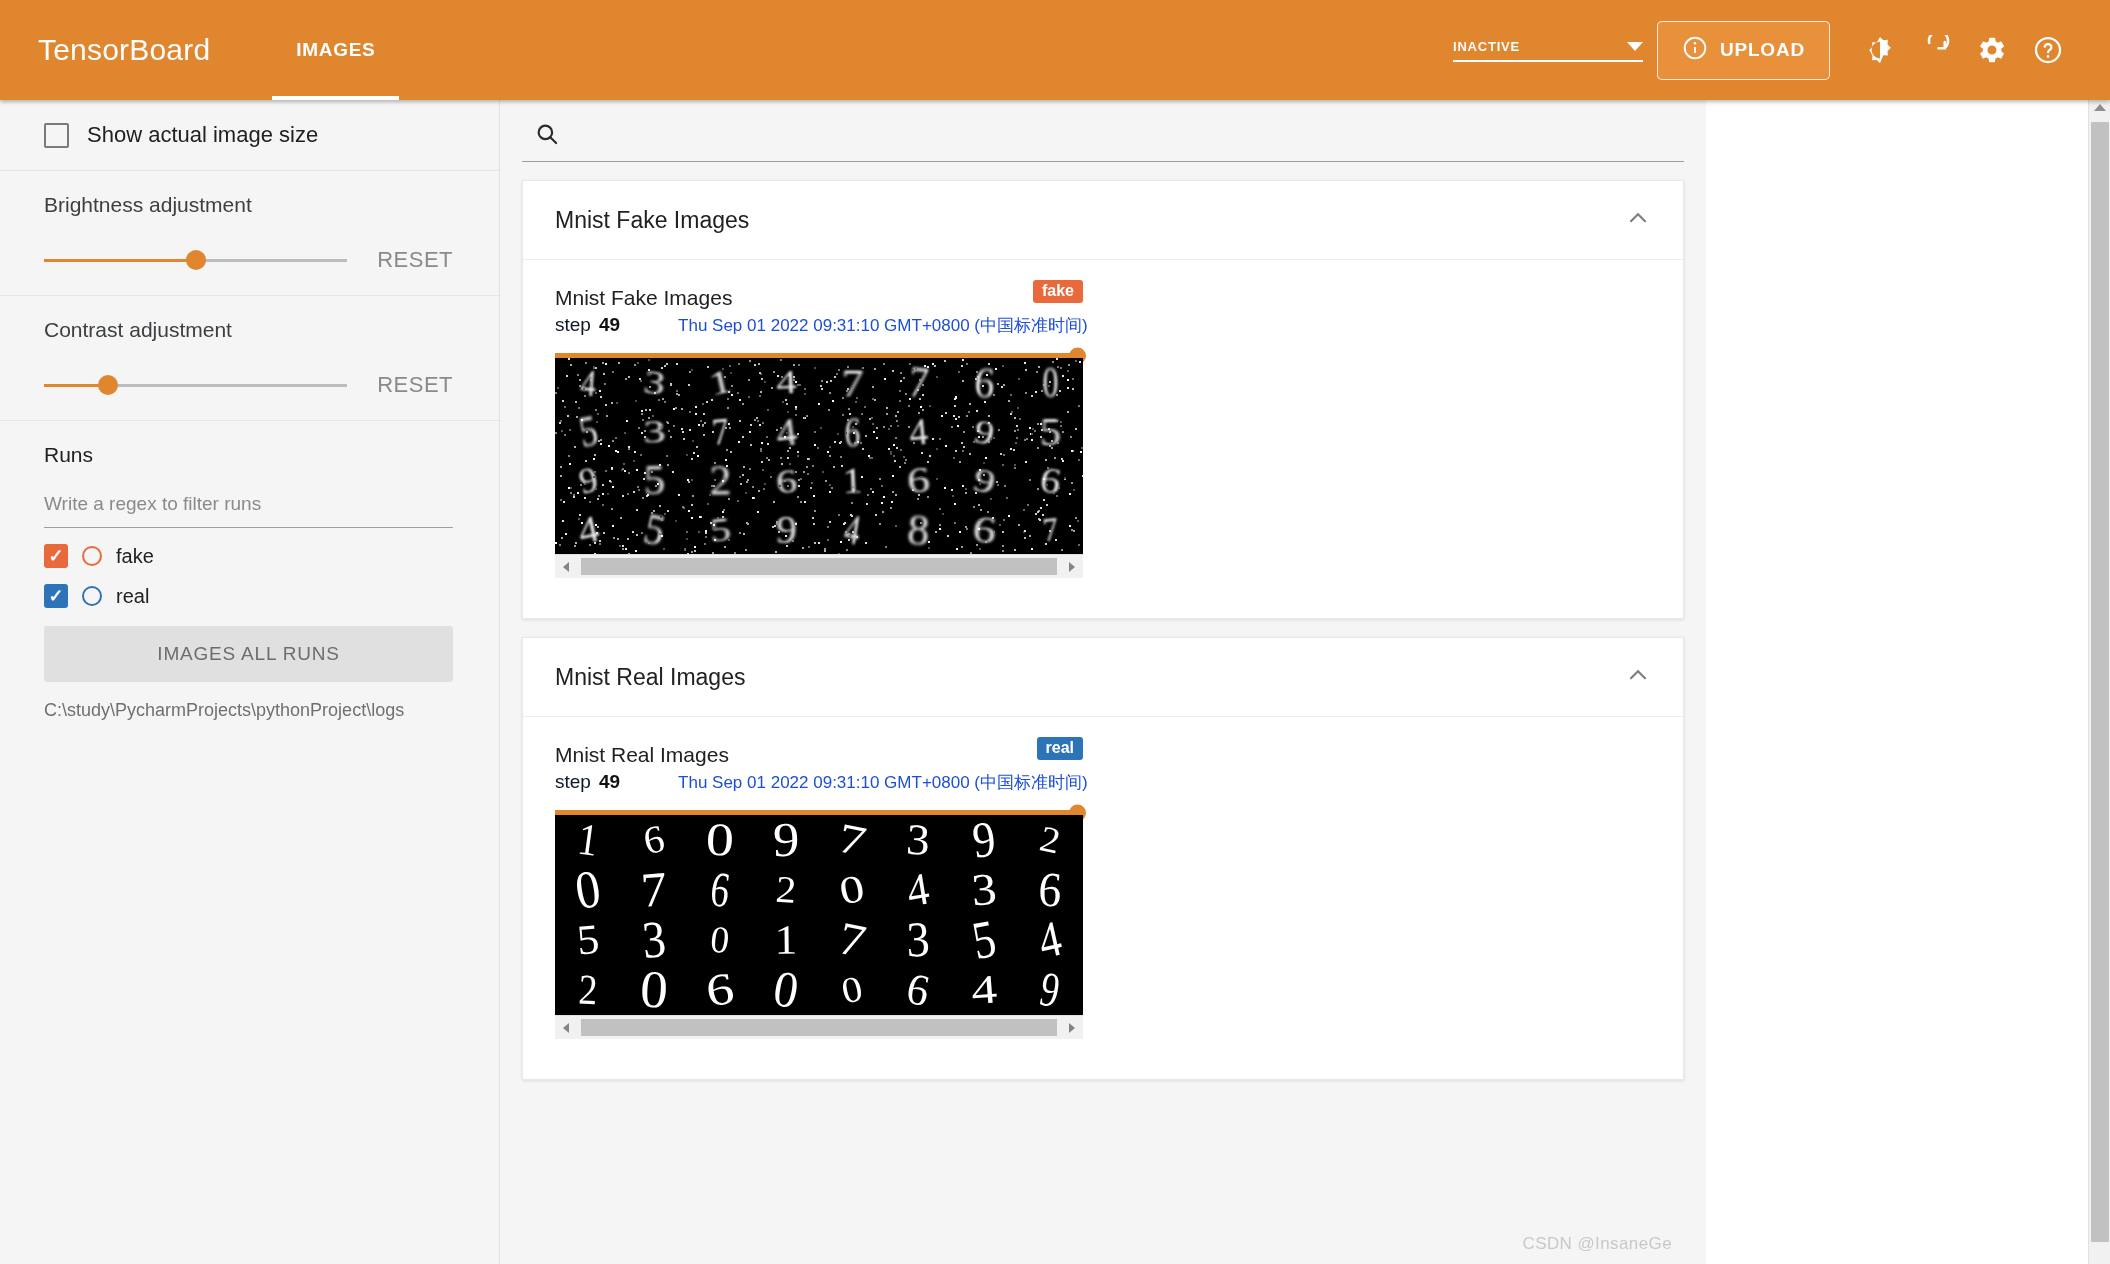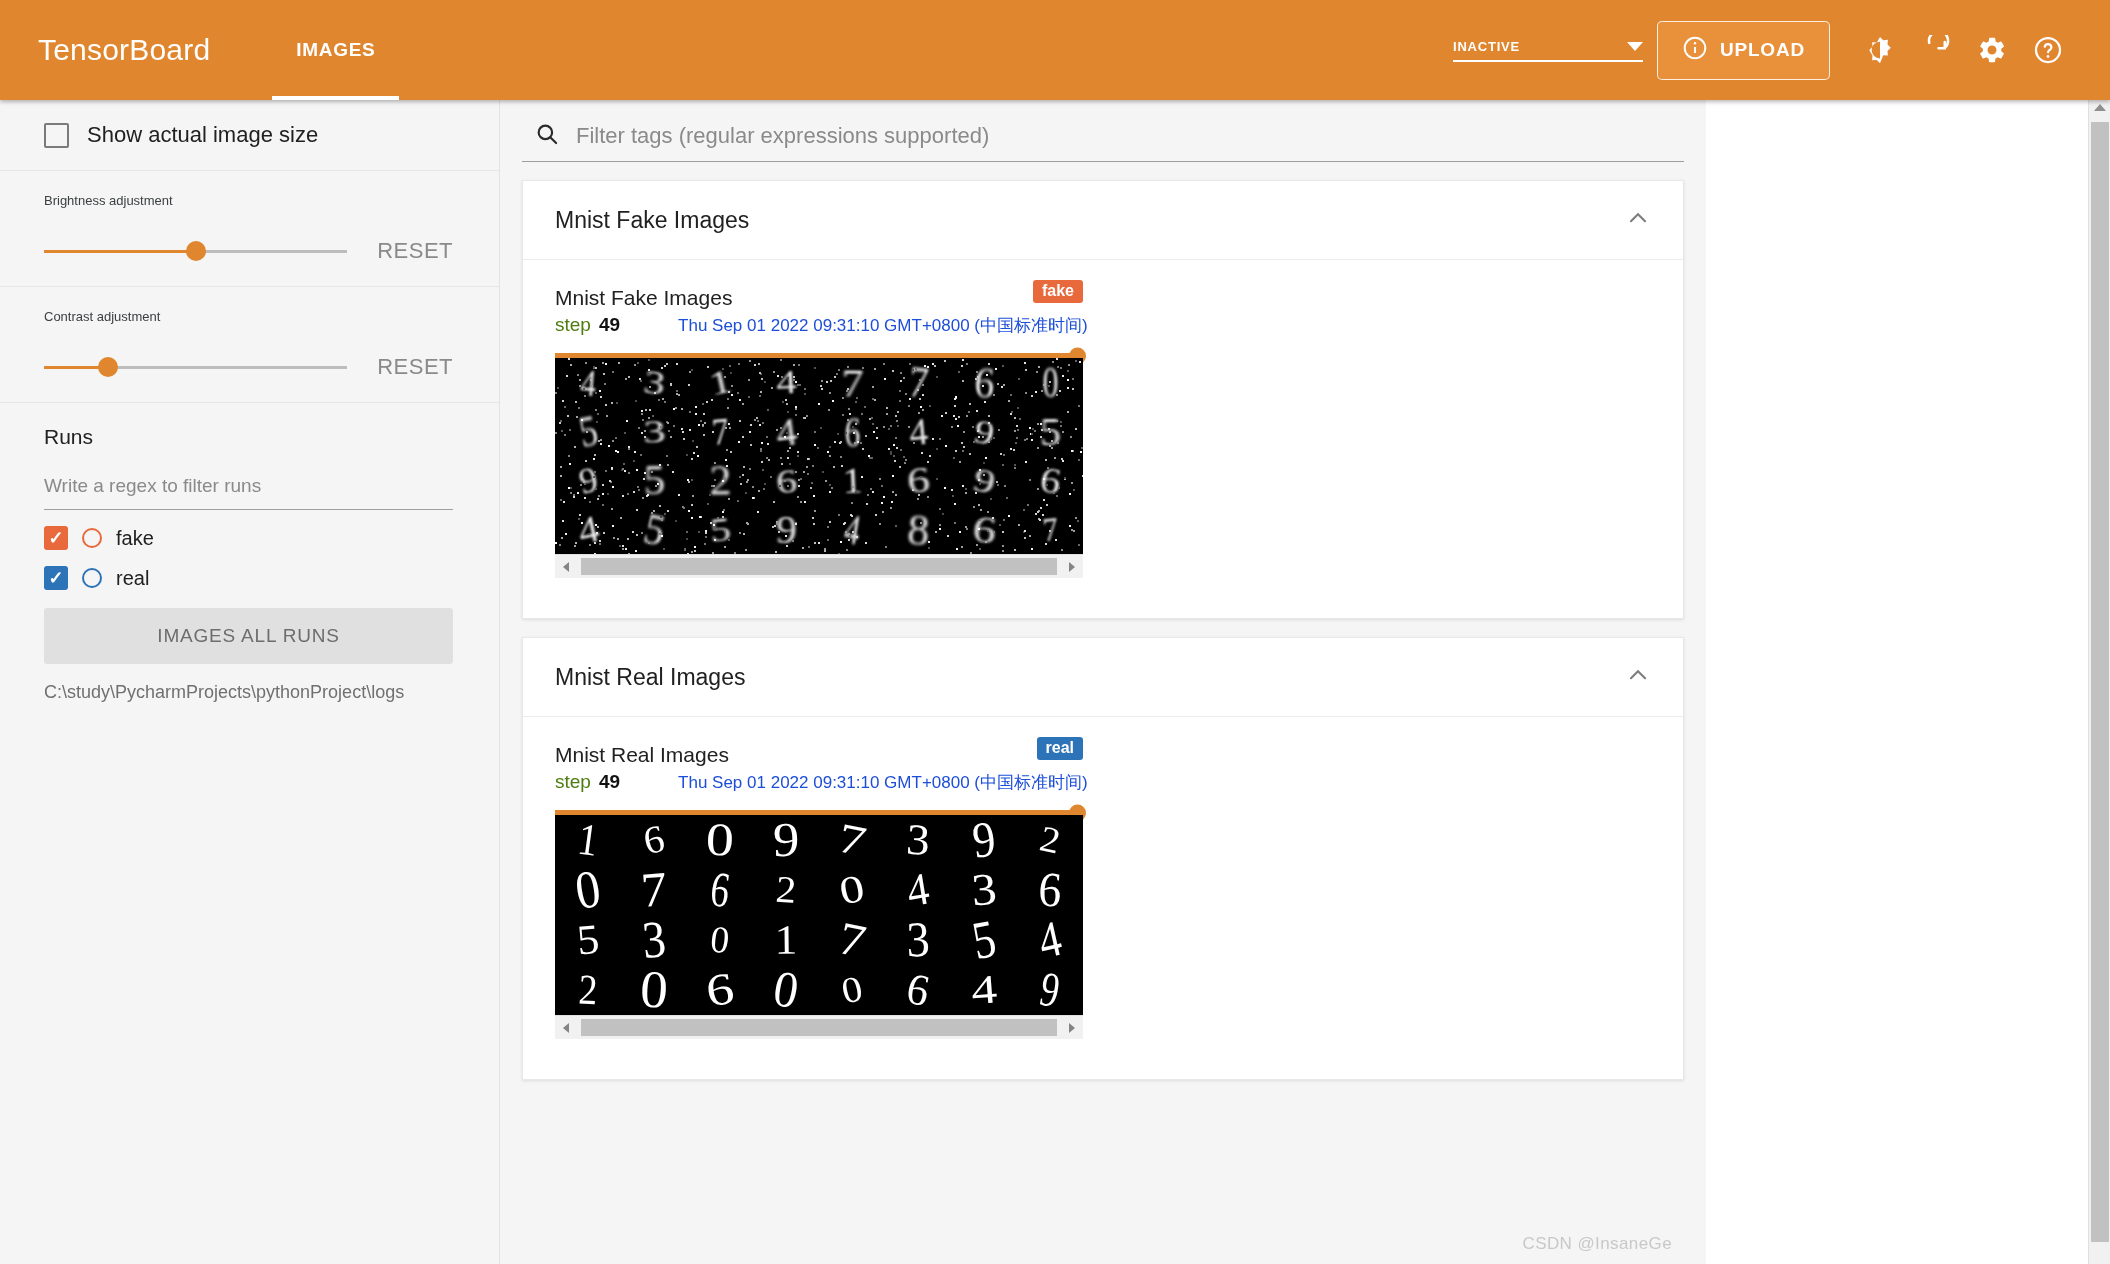--- a/index.html
+++ b/index.html
@@ -91,21 +91,21 @@
     overflow: hidden;
   }
   .sb-section { padding: 22px 46px 22px 44px; border-bottom: 1px solid #e6e6e6; }
   .sb-section.noborder { border-bottom: none; }
   .checkbox-row { display: flex; align-items: center; gap: 18px; cursor: pointer; }
   .cb-square {
     width: 25px; height: 25px;
     border: 2px solid #7a7a7a; border-radius: 2px; background: transparent;
   }
   .cb-label { font-size: 22px; color: #212121; }
-  .slider-label { font-size: 13px; color: #3c4043; margin-bottom: 30px; }
+  .slider-label { font-size: 21px; color: #3c4043; margin-bottom: 30px; }
   .slider-row { display: flex; align-items: center; }
   .slider-track {
     position: relative; height: 3px; background: #bdbdbd;
     flex: 1; margin-right: 30px; cursor: pointer;
   }
   .slider-fill { position: absolute; left: 0; top: 0; height: 3px; background: #e0862f; }
   .slider-thumb {
     position: absolute; top: 50%; width: 20px; height: 20px;
     border-radius: 50%; background: #e0862f; transform: translate(-50%, -50%);
   }
@@ -174,21 +174,21 @@
   .img-meta-row {
     display: flex; align-items: flex-start; justify-content: space-between;
   }
   .img-title { font-size: 21px; color: #212121; }
   .badge {
     font-size: 16px; font-weight: bold; color: #ffffff;
     padding: 3px 9px 4px 9px; border-radius: 3px; line-height: 1;
     position: relative; top: -6px;
   }
   .step-row { display: flex; align-items: baseline; margin-top: 4px; }
-  .step-word { font-size: 19px; color: #4d7c0f; }
+  .step-word { font-size: 19px; color: #0f172a; }
   .step-num { font-size: 19px; color: #111; font-weight: bold; margin-left: 8px; }
   .step-date { font-size: 17px; color: #1d4ed8; margin-left: 58px; white-space: nowrap; }
 
   .step-slider { position: relative; height: 5px; background: #e0862f; margin-top: 16px; }
   .step-thumb {
     position: absolute; right: -3px; top: 50%;
     width: 17px; height: 17px; border-radius: 50%;
     background: #e0862f; transform: translateY(-50%);
   }
 
@@ -350,21 +350,20 @@
 
   <div class="main">
 
     <div class="filter-bar">
       <span>
         <svg width="26" height="26" viewBox="0 0 24 24" fill="none" stroke="#2b2b2b" stroke-width="2">
           <circle cx="10.5" cy="10.5" r="6.2"></circle>
           <line x1="15.2" y1="15.2" x2="20.4" y2="20.4" stroke-linecap="round"></line>
         </svg>
       </span>
-      <input class="filter-input" type="text" placeholder="Filter tags (regular expressions supported)" style="">
     </div>
 
     <div class="cards" id="cards-container">
         <div class="card">
           <div class="card-head">
             <div class="card-head-title">Mnist Fake Images</div>
             <div class="chev"><svg width="26" height="26" viewBox="0 0 24 24" fill="none" stroke="#7d7d7d" stroke-width="1.9" stroke-linecap="round">
                 <polyline points="5.5,15 12,8.5 18.5,15"></polyline>
               </svg></div>
           </div>

